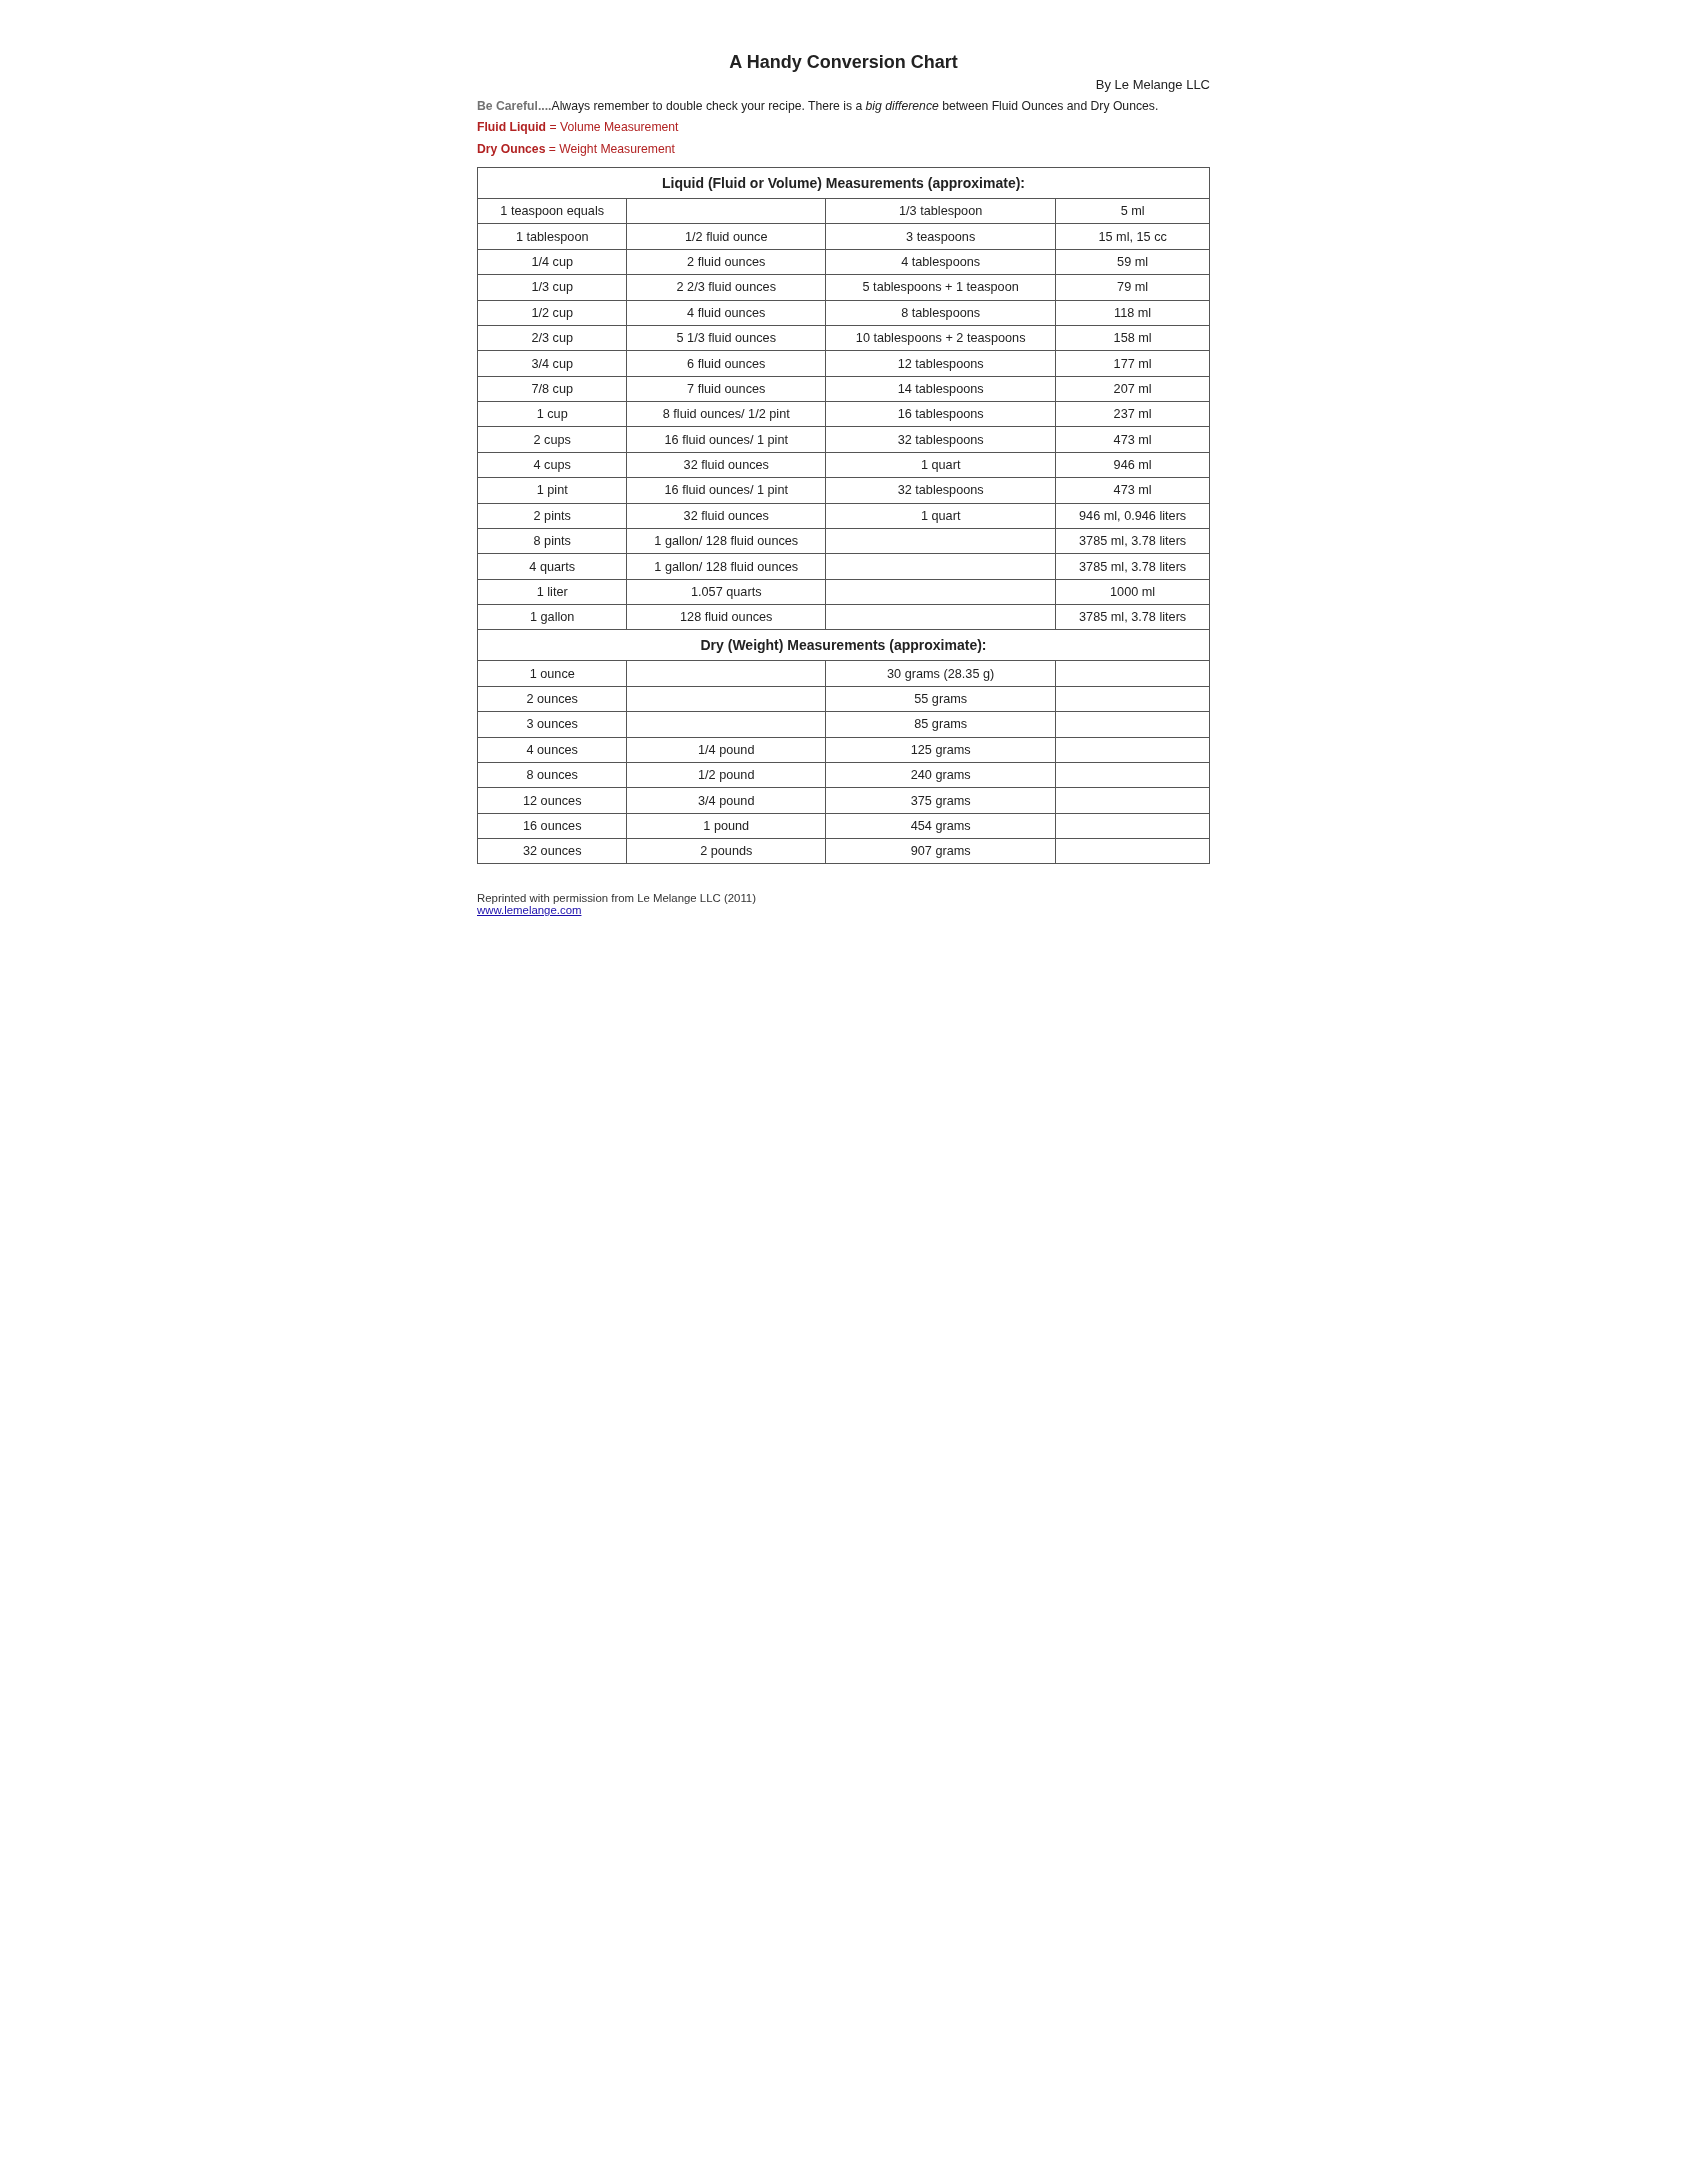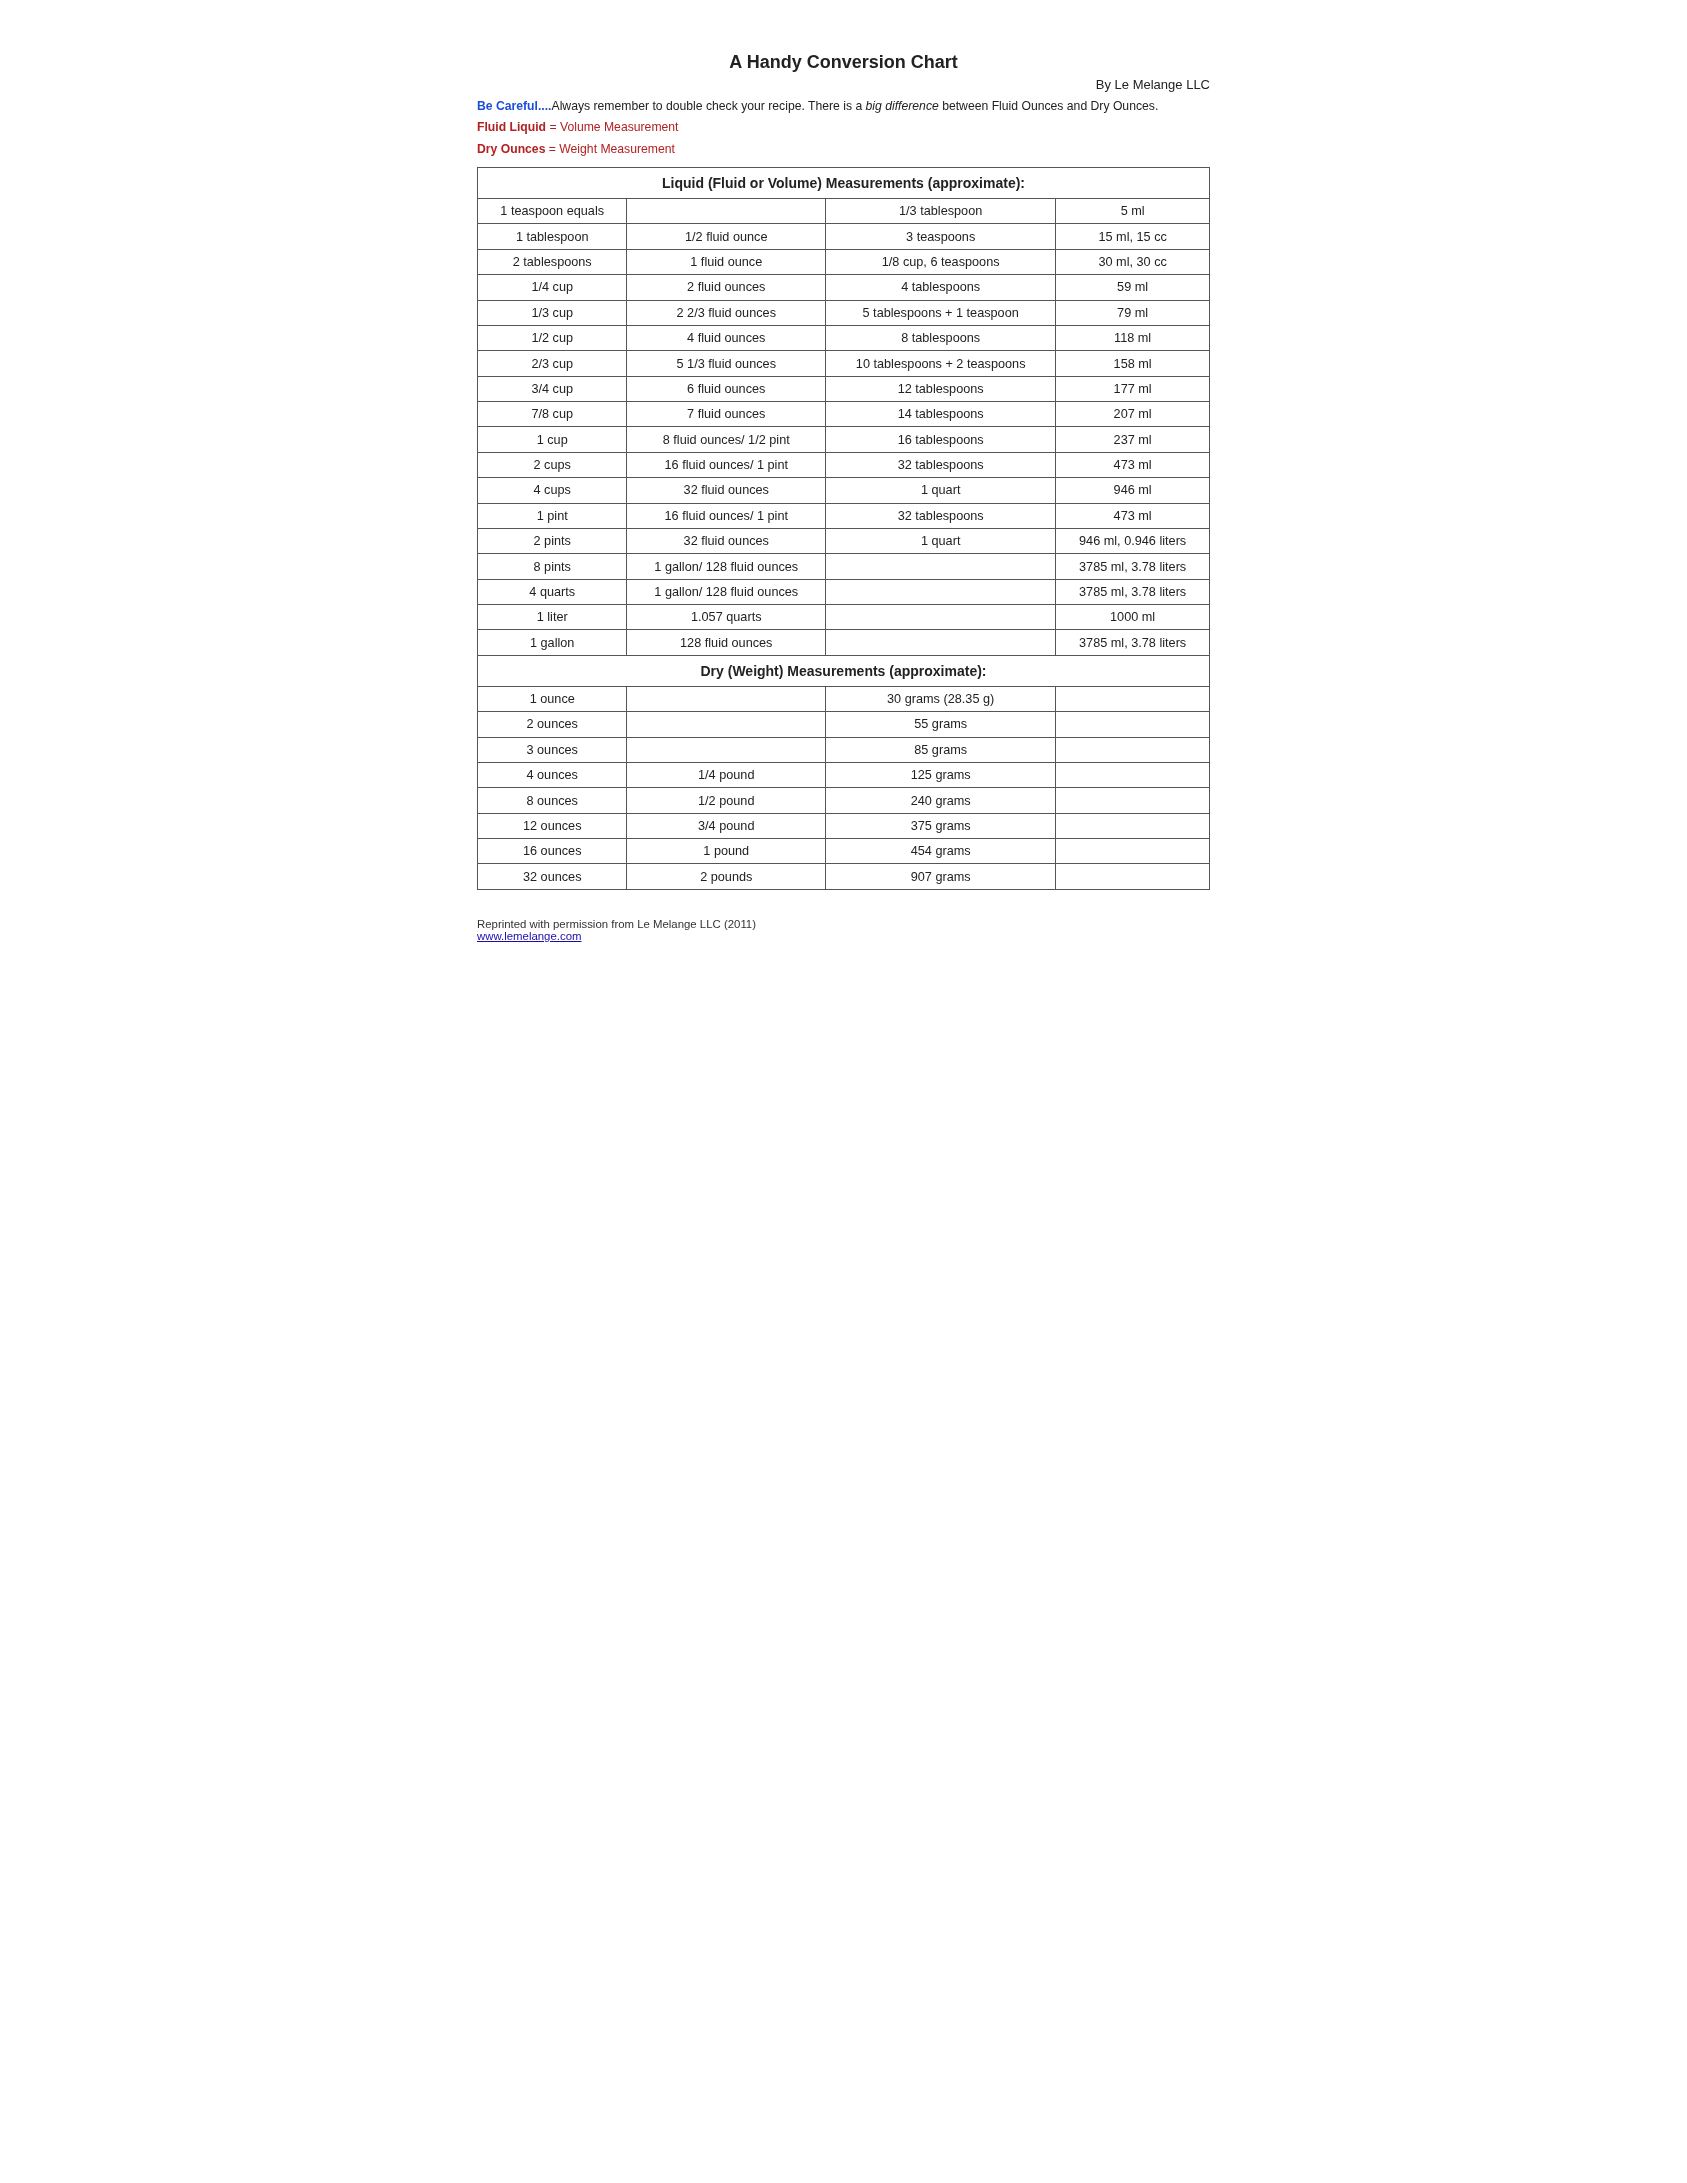--- a/index.html
+++ b/index.html
@@ -21,21 +21,21 @@
     .page-subtitle {
       text-align: right;
       font-size: 13px;
       margin-bottom: 5px;
     }
     .notice {
       font-size: 12.2px;
       margin-bottom: 3.5px;
       line-height: 1.5;
     }
-    .notice .bold-red { color: #1d4ed8; font-weight: bold; }
+    .notice .bold-red { color: #737373; font-weight: bold; }
     .notice .italic { font-style: italic; }
     .notice .label-red { color: #b22222; font-weight: bold; }
     .notice .value-red { color: #b22222; }
     table {
       width: 100%;
       border-collapse: collapse;
       margin-top: 8.7px;
       margin-bottom: 28px;
     }
     th.section-header {
@@ -91,26 +91,20 @@
         <td>1/3 tablespoon</td>
         <td>5 ml</td>
       </tr>
       <tr>
         <td>1 tablespoon</td>
         <td>1/2 fluid ounce</td>
         <td>3 teaspoons</td>
         <td>15 ml, 15 cc</td>
       </tr>
       <tr>
-        <td>2 tablespoons</td>
-        <td>1 fluid ounce</td>
-        <td>1/8 cup, 6 teaspoons</td>
-        <td>30 ml, 30 cc</td>
-      </tr>
-      <tr>
         <td>1/4 cup</td>
         <td>2 fluid ounces</td>
         <td>4 tablespoons</td>
         <td>59 ml</td>
       </tr>
       <tr>
         <td>1/3 cup</td>
         <td>2 2/3 fluid ounces</td>
         <td>5 tablespoons + 1 teaspoon</td>
         <td>79 ml</td>

